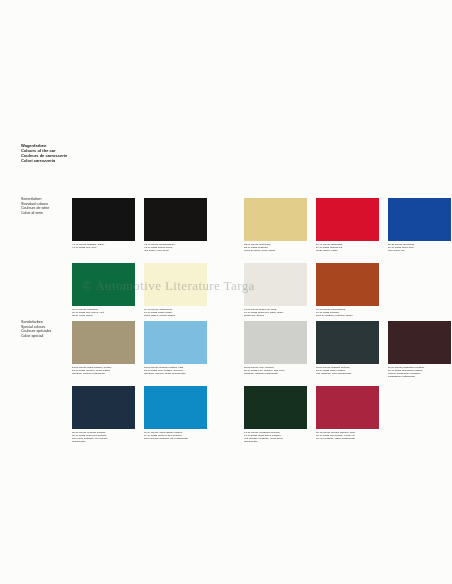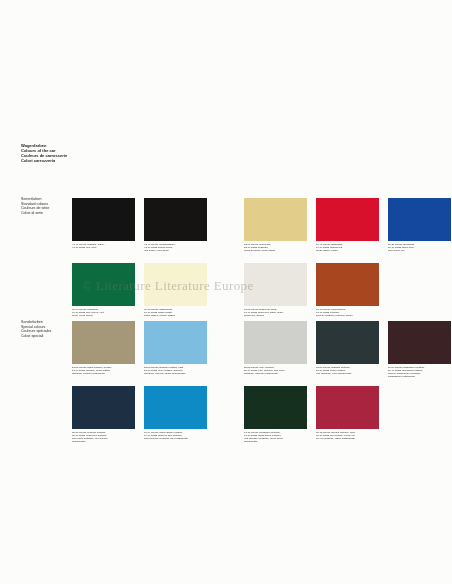--- a/index.html
+++ b/index.html
@@ -242,14 +242,14 @@
         </div>
         <div class="cell" style="left: 244px;">
           <div class="swatch" style="background: rgb(168, 36, 63);"></div>
           <div class="caption">75  75  Coupé  weinrot metallic, wine
 75  19  Targa   red metallic, rouge vin
 de vin metallisé, rosso metallizzato</div>
         </div>
       </div>
     </div>
 
-  <div class="watermark">© Literature Literature Europe</div>
+  <div class="watermark">© Automotive Literature Targa</div>
 </div>
 
 </body></html>

